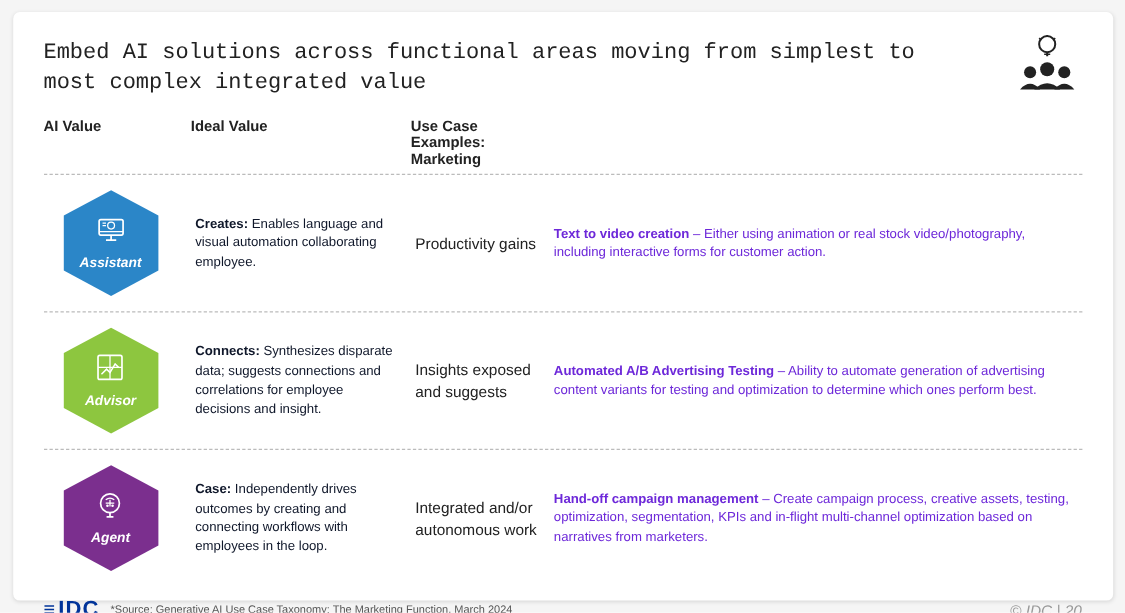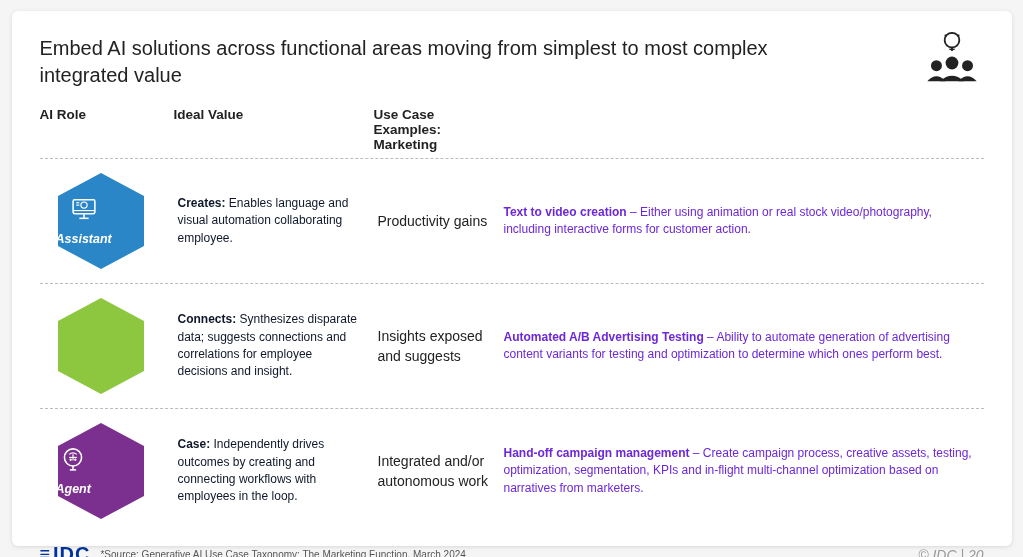--- a/index.html
+++ b/index.html
@@ -27,20 +27,21 @@
       align-items: flex-start;
       justify-content: space-between;
       margin-bottom: 18px;
     }
     .title {
       font-size: 20px;
       font-weight: 400;
       color: #222;
       max-width: 820px;
       line-height: 1.35;
+      font-family: Liberation Mono, monospace;
     }
     .header-icon {
       width: 64px;
       height: 56px;
       flex-shrink: 0;
       margin-top: -4px;
     }
     
     .table-wrap {
       width: 100%;
@@ -72,21 +73,21 @@
       align-items: center;
       justify-content: center;
       padding-right: 8px;
     }
     .hex-wrap {
       position: relative;
       width: 90px;
       height: 100px;
       display: flex;
       align-items: center;
-      justify-content: flex-start;
+      justify-content: center;
     }
     .hex-svg {
       position: absolute;
       top: 0; left: 0;
       width: 100%;
       height: 100%;
     }
     .hex-content {
       position: relative;
       z-index: 2;
@@ -193,21 +194,21 @@
         <path d="M22 55 Q35 43 48 55" fill="#222"></path>
 
         <circle cx="52" cy="38" r="6" fill="#222"></circle>
         <path d="M42 55 Q52 44 62 55" fill="#222"></path>
       </svg>
     </div>
   </div>
 
   <div class="table-wrap">
     <div class="col-headers">
-      <div class="col-header">AI Role</div>
+      <div class="col-header">AI Value</div>
       <div class="col-header">Ideal Value</div>
       <div class="col-header">Use Case Examples: Marketing</div>
     </div>
 
     <div id="rows-container">
         <div class="row">
     <div class="hex-cell">
       <div class="hex-wrap">
         <svg class="hex-svg" viewBox="0 0 90 100" xmlns="http://www.w3.org/2000/svg">
           <polygon points="45,2 88,25 88,75 45,98 2,75 2,25" fill="#2B86C8"></polygon>
@@ -233,20 +234,29 @@
     <div class="use-case-cell">
       <strong>Text to video creation</strong><span> – Either using animation or real stock video/photography, including interactive forms for customer action.</span>
     </div>
   </div>
         <div class="row">
     <div class="hex-cell">
       <div class="hex-wrap">
         <svg class="hex-svg" viewBox="0 0 90 100" xmlns="http://www.w3.org/2000/svg">
           <polygon points="45,2 88,25 88,75 45,98 2,75 2,25" fill="#8DC63F"></polygon>
         </svg>
+        <div class="hex-content">
+          <span class="hex-icon"><svg viewBox="0 0 36 36" width="28" height="28" xmlns="http://www.w3.org/2000/svg">
+    <rect x="4" y="4" width="28" height="28" rx="2" fill="none" stroke="white" stroke-width="2"></rect>
+    <line x1="18" y1="4" x2="18" y2="32" stroke="white" stroke-width="1.5"></line>
+    <line x1="4" y1="18" x2="32" y2="18" stroke="white" stroke-width="1.5"></line>
+    <path d="M8 26 L14 20 L18 24 L24 14 L28 18" fill="none" stroke="white" stroke-width="1.8"></path>
+  </svg></span>
+          <span class="hex-label"><em>Advisor</em></span>
+        </div>
       </div>
     </div>
     <div class="desc-cell">
       <strong>Connects:</strong><span> Synthesizes disparate data; suggests connections and correlations for employee decisions and insight.</span>
     </div>
     <div class="value-cell">Insights exposed and suggests</div>
     <div class="use-case-cell">
       <strong>Automated A/B Advertising Testing</strong><span> – Ability to automate generation of advertising content variants for testing and optimization to determine which ones perform best.</span>
     </div>
   </div>

